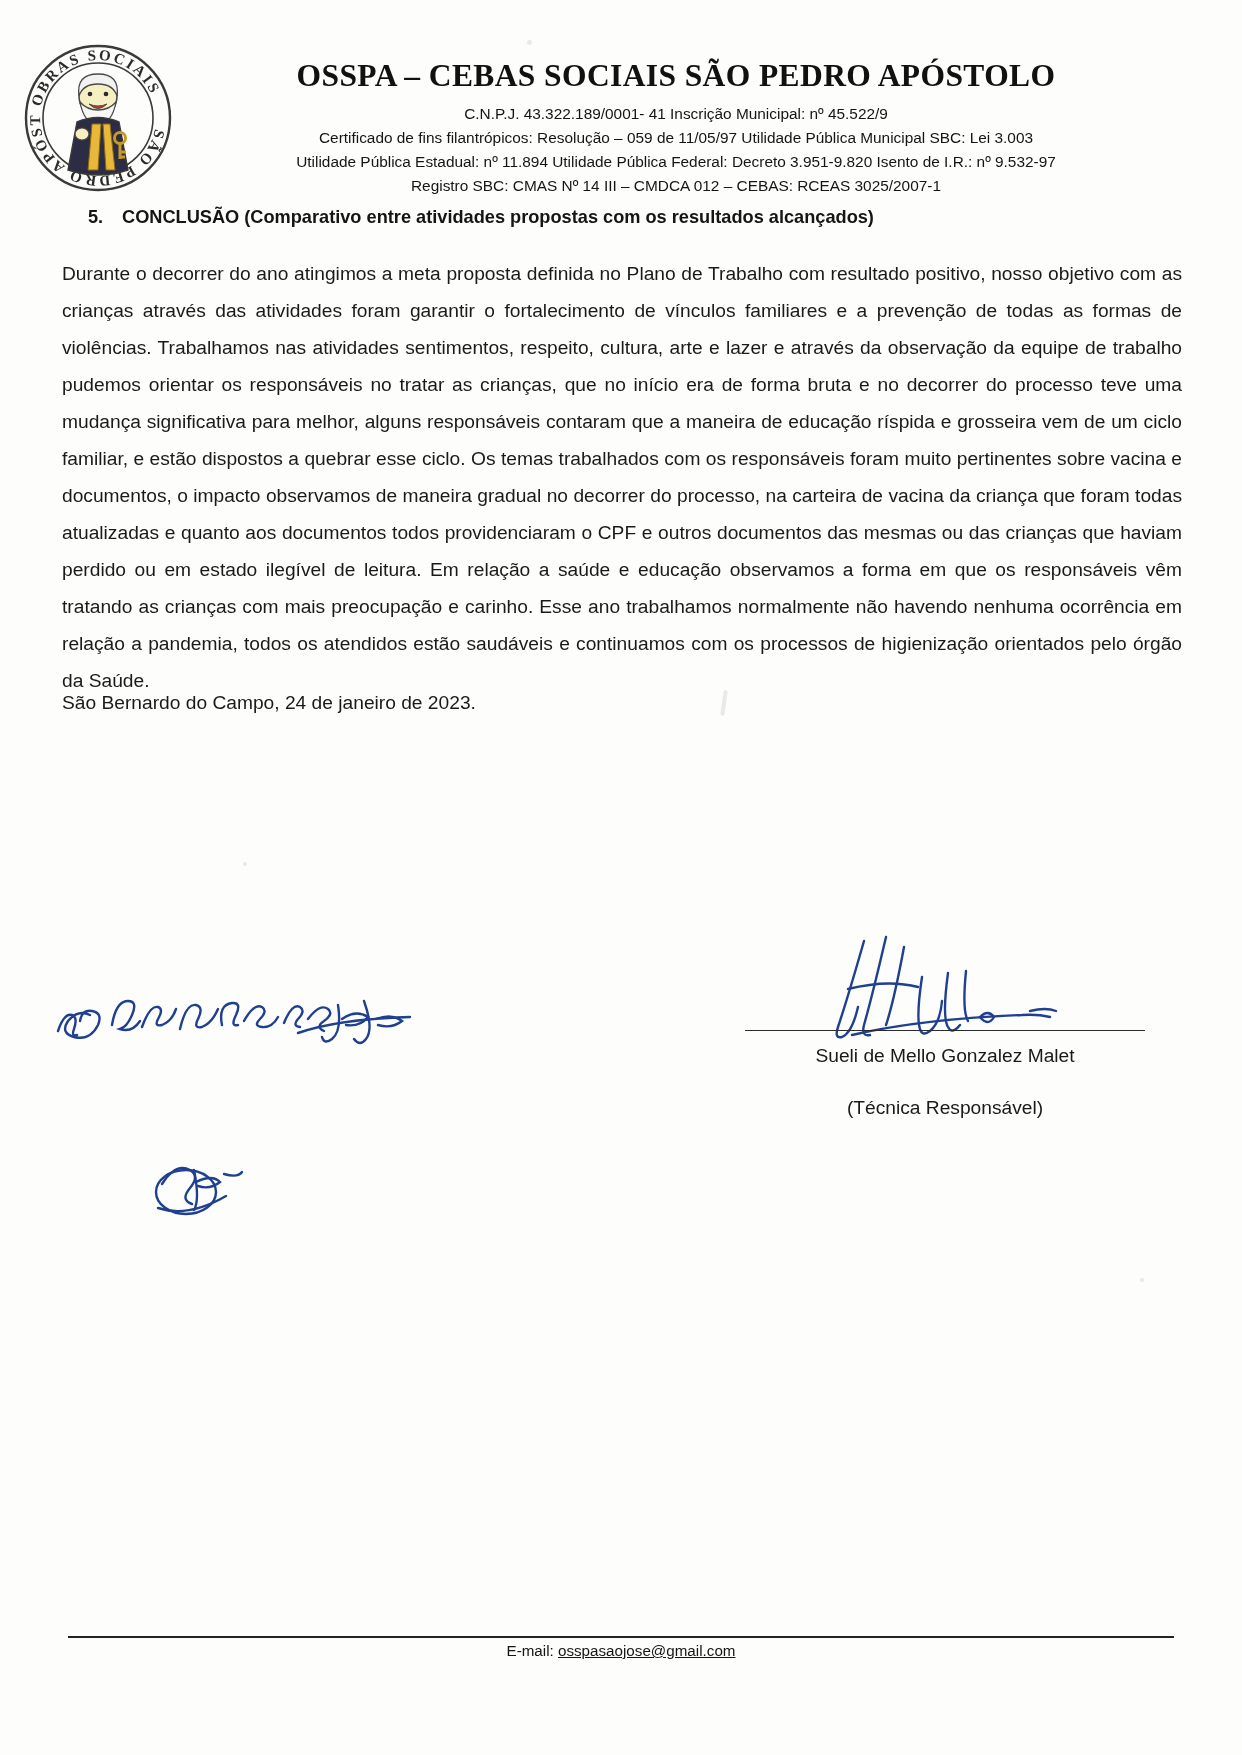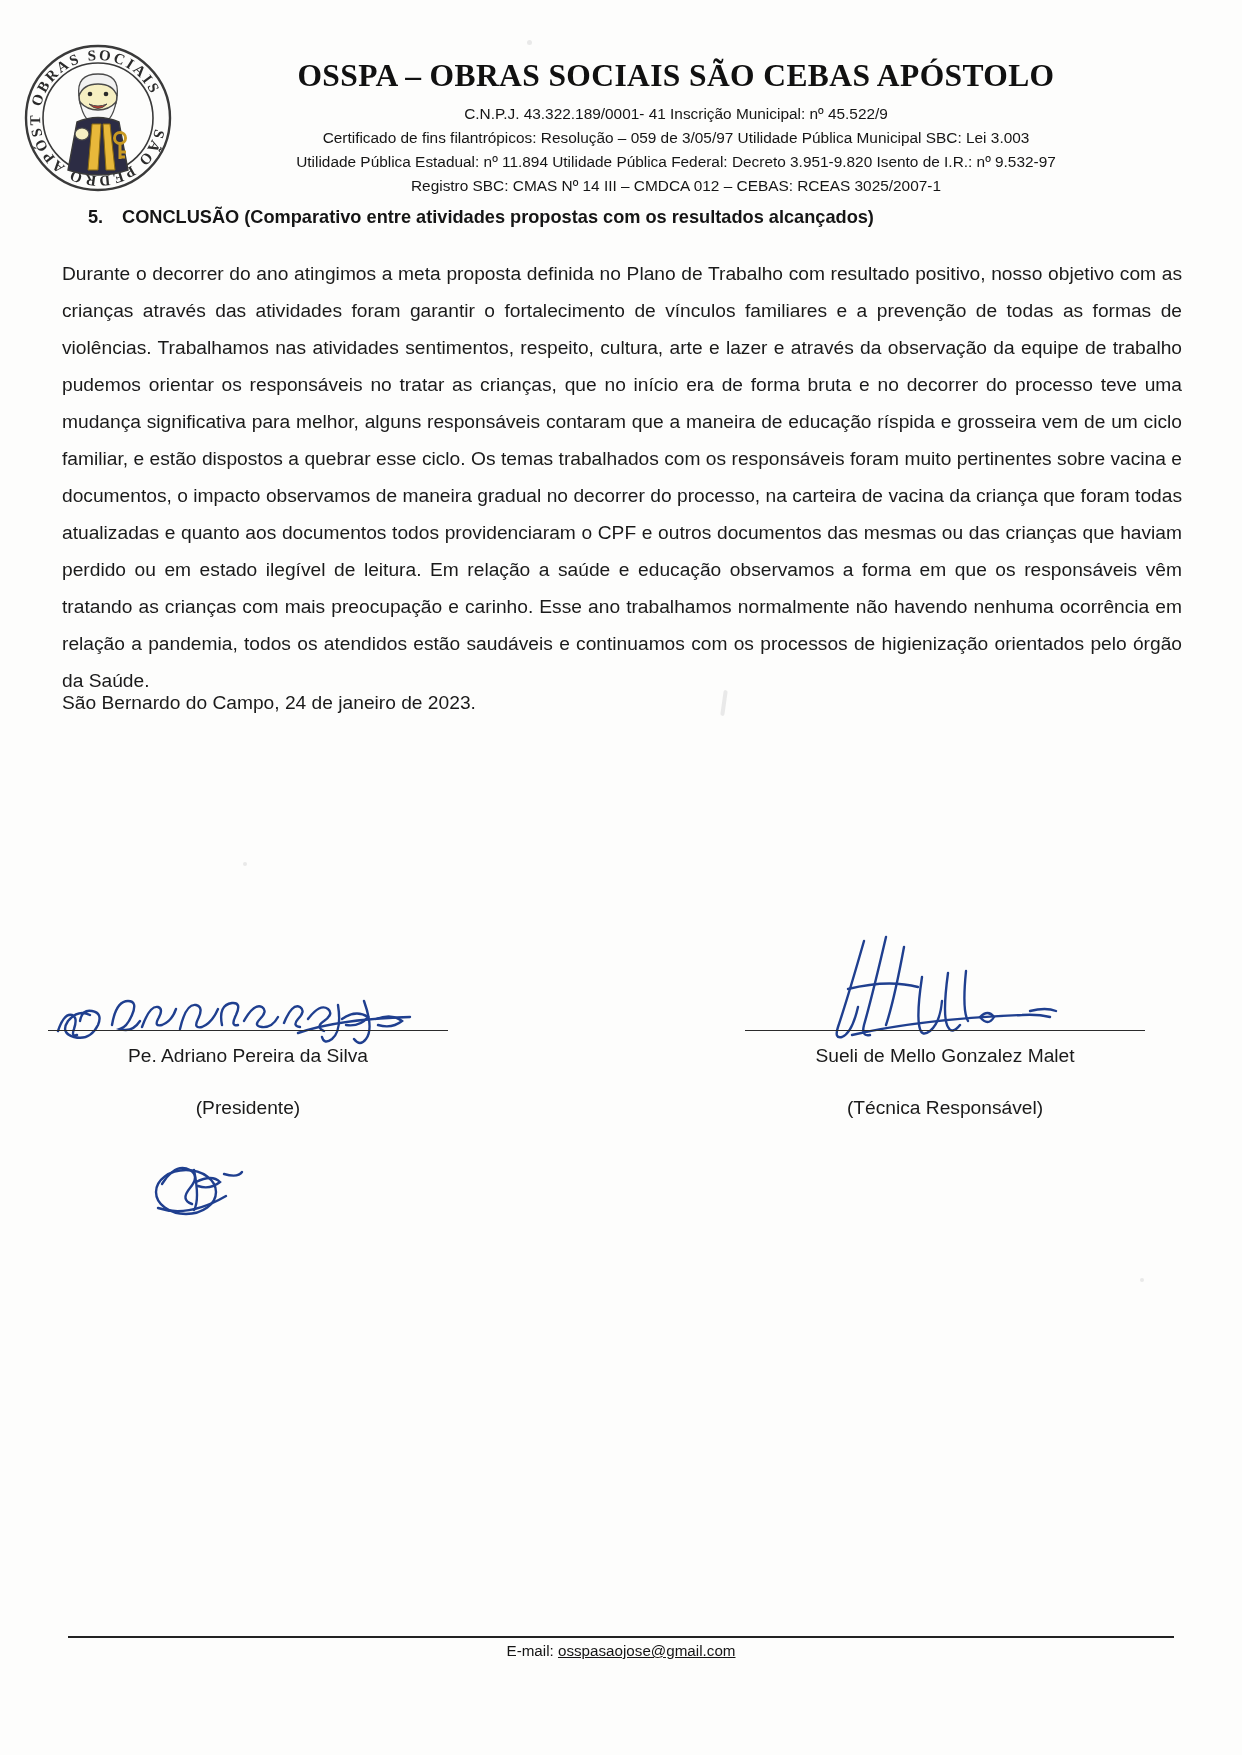--- a/index.html
+++ b/index.html
@@ -194,23 +194,23 @@
         <path d="M70 82 l-4 46 h10 l3 -46 Z" fill="#e8b83a" stroke="#8a6a10" stroke-width="1"></path>
         <path d="M88 82 l5 46 h-9 l-3 -46 Z" fill="#e8b83a" stroke="#8a6a10" stroke-width="1"></path>
 
         <ellipse cx="60" cy="92" rx="7" ry="6" fill="#f6efc2" stroke="#4a4a4a" stroke-width="1.2"></ellipse>
         <circle cx="98" cy="96" r="5.5" fill="none" stroke="#c99a22" stroke-width="3"></circle>
         <path d="M98 101 l0 16 M98 110 l6 0 M98 115 l5 0" stroke="#c99a22" stroke-width="3" fill="none"></path>
       </svg>
     </div>
 
     <div class="header-text">
-      <div class="org-title">OSSPA – OBRAS SOCIAIS SÃO CEBAS APÓSTOLO</div>
+      <div class="org-title">OSSPA – CEBAS SOCIAIS SÃO PEDRO APÓSTOLO</div>
       <div class="org-line">C.N.P.J. 43.322.189/0001- 41 Inscrição Municipal: nº 45.522/9</div>
-      <div class="org-line">Certificado de fins filantrópicos: Resolução – 059 de 3/05/97 Utilidade Pública Municipal SBC: Lei 3.003</div>
+      <div class="org-line">Certificado de fins filantrópicos: Resolução – 059 de 11/05/97 Utilidade Pública Municipal SBC: Lei 3.003</div>
       <div class="org-line">Utilidade Pública Estadual: nº 11.894 Utilidade Pública Federal: Decreto 3.951-9.820 Isento de I.R.: nº 9.532-97</div>
       <div class="org-line">Registro SBC: CMAS Nº 14 III – CMDCA 012 – CEBAS: RCEAS 3025/2007-1</div>
     </div>
   </div>
 
   <div class="section-title">
     <span class="num">5.</span><span>CONCLUSÃO (Comparativo entre atividades propostas com os resultados alcançados)</span>
   </div>
 
   <div class="body-text">Durante o decorrer do ano atingimos a meta proposta definida no Plano de Trabalho com resultado positivo, nosso objetivo com as crianças através das atividades foram garantir o fortalecimento de vínculos familiares e a prevenção de todas as formas de violências.  Trabalhamos nas atividades sentimentos, respeito, cultura, arte e lazer e através da observação da equipe de trabalho pudemos orientar os responsáveis no tratar as crianças, que no início era de forma bruta e no decorrer do processo teve uma mudança significativa para melhor, alguns responsáveis contaram que a maneira de educação ríspida e grosseira vem de um ciclo familiar, e estão dispostos a quebrar esse ciclo. Os temas trabalhados com os responsáveis foram muito pertinentes sobre vacina e documentos, o impacto observamos de maneira gradual no decorrer do processo, na carteira de vacina da criança que foram todas atualizadas e quanto aos documentos todos providenciaram o CPF e outros documentos das mesmas ou das crianças que haviam perdido ou em estado ilegível de leitura. Em relação a saúde e educação observamos a forma em que os responsáveis vêm tratando as crianças com mais preocupação e carinho. Esse ano trabalhamos normalmente não havendo nenhuma ocorrência em relação a pandemia, todos os atendidos estão saudáveis e continuamos com os processos de higienização orientados pelo órgão da Saúde.</div>
@@ -231,25 +231,20 @@
         <path d="M262 44 q12 -16 20 -10 q6 5 -4 12 q-9 6 0 10"></path>
         <path d="M292 30 q4 26 -6 34 q-8 6 -10 -2"></path>
         <path d="M296 44 q14 -10 26 -2 q-8 10 -22 8"></path>
         <path d="M318 26 q10 28 2 38 q-6 8 -12 0"></path>
         <path d="M330 44 q16 -6 26 2 q-10 8 -24 4"></path>
         <path d="M252 58 q40 -14 112 -16"></path>
       </g>
     </svg>
   </div>
 
-  <div class="sig-block sig-left">
-    <div class="sig-rule"></div>
-    <div class="sig-name">Pe. Adriano Pereira da Silva</div>
-    <div class="sig-role">(Presidente)</div>
-  </div>
 
   <div class="scribble" style="left:140px; top:1148px;">
     <svg width="140" height="80" viewBox="0 0 140 80" aria-hidden="true">
       <g fill="none" stroke="#1f3f8f" stroke-width="2.4" stroke-linecap="round">
         <ellipse cx="46" cy="44" rx="30" ry="22"></ellipse>
         <path d="M22 36 q14 -22 28 -14 q10 6 0 18 q-10 12 2 16"></path>
         <path d="M54 22 q6 30 0 40"></path>
         <path d="M56 34 q16 -8 24 0 q-10 8 -22 4"></path>
         <path d="M84 26 q14 4 18 -2"></path>
         <path d="M18 60 q30 10 68 -12"></path>

